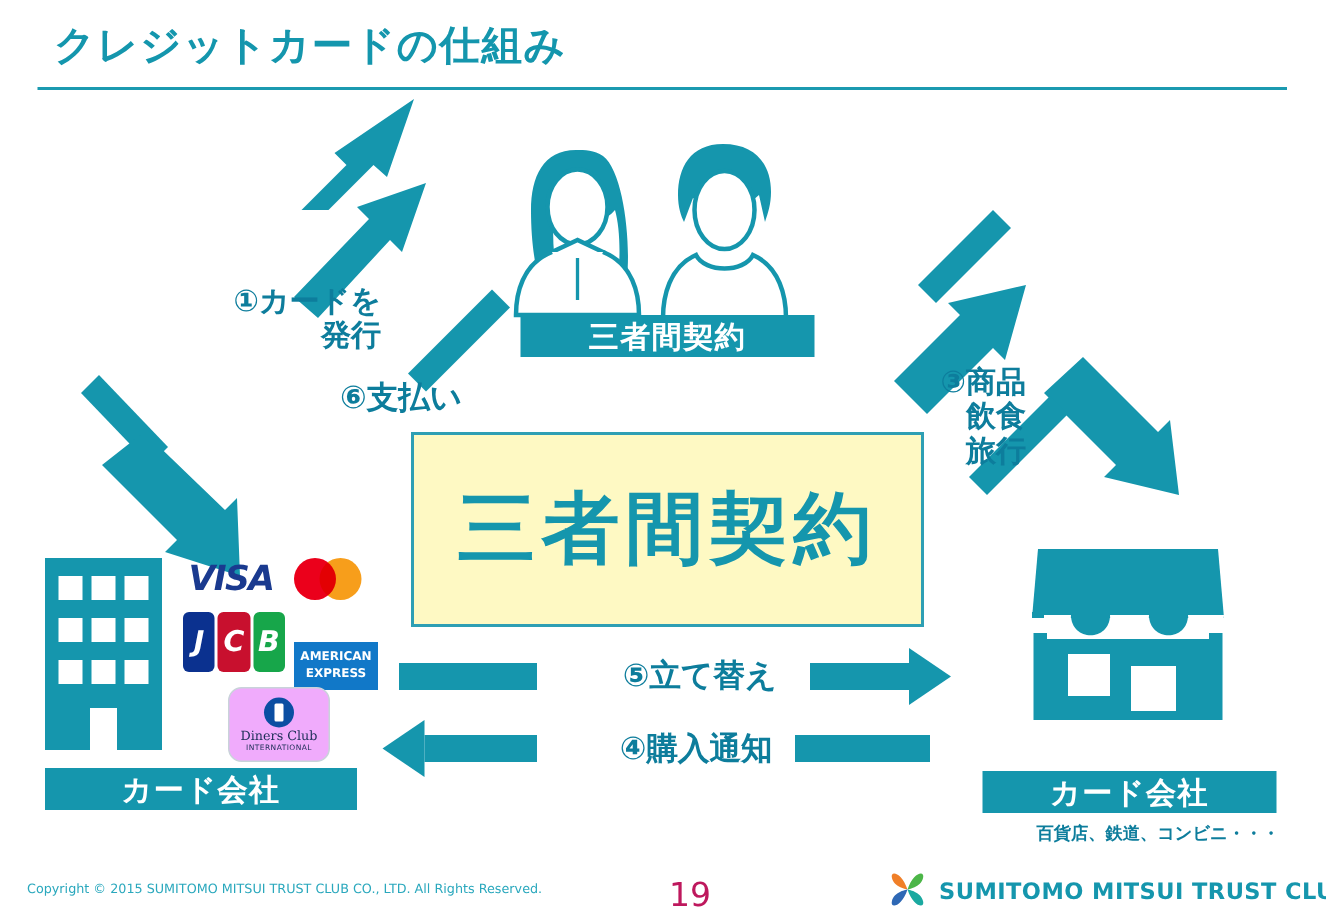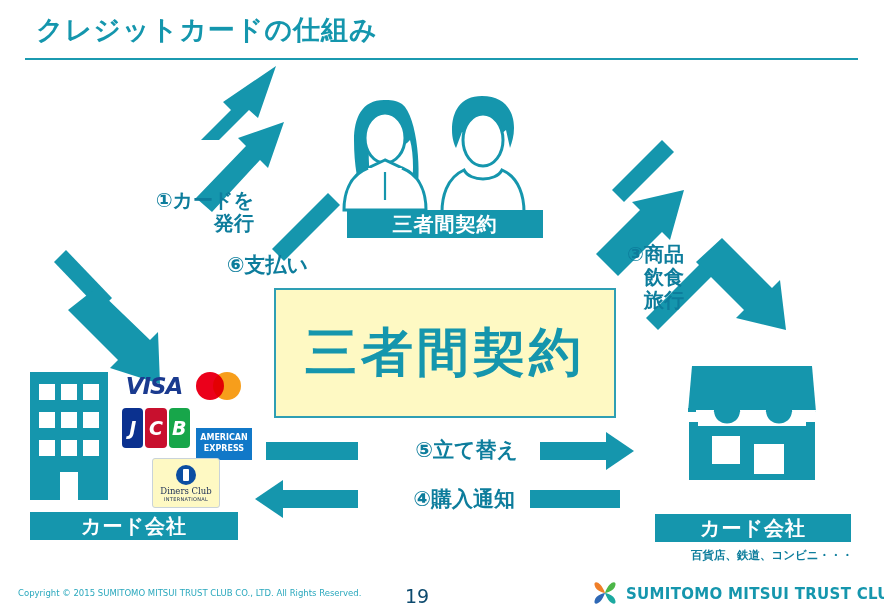--- a/index.html
+++ b/index.html
@@ -69,42 +69,42 @@
   .jcb b:nth-child(2){background:#c8102e;}
   .jcb b:nth-child(3){background:#17a64a;}
   .amex{
     left:196px;top:408px;width:56px;height:32px;background:#1178c8;
     color:#fff;font-size:8px;font-weight:bold;text-align:center;
     display:flex;flex-direction:column;align-items:center;justify-content:center;
     line-height:1.35;
     margin-top:20px;
   }
   .diners{
-    left:152px;top:458px;width:66px;height:48px;background:#fef9c3;
-    border:1px solid #c9d3da;border-radius:3px;
+    left:152px;top:458px;width:66px;height:48px;background:#f0abfc;
+    border:1px solid #c9d3da;border-radius:9px;
     display:flex;flex-direction:column;align-items:center;justify-content:center;
   }
   .diners .circ{
     width:20px;height:20px;border-radius:50%;background:#0b4ea2;position:relative;
   }
   .diners .circ::after{
     content:"";position:absolute;left:7px;top:4px;width:6px;height:12px;
     background:#fff;border-radius:1px;
   }
   .diners .t1{font-size:8.5px;color:#1a2d55;margin-top:1px;font-family:"DejaVu Serif",serif;}
   .diners .t2{font-size:5px;color:#1a2d55;letter-spacing:.3px;}
 
   
   .copyright{
     position:absolute;left:18px;top:588px;
     font-size:8.5px;color:#2aa8bd;white-space:nowrap;
   }
   .pagenum{
-    position:absolute;left:405px;top:585px;
-    font-size:19px;color:#0c4a6e;
+    position:absolute;left:446px;top:585px;
+    font-size:22px;color:#be185d;
   }
   .brandmark{position:absolute;left:592px;top:580px;width:26px;height:26px;}
   .brandtext{
     position:absolute;left:626px;top:585px;
     font-size:15px;font-weight:bold;color:#1596ad;letter-spacing:.3px;white-space:nowrap;
   }
   .merchant-sub{
     position:absolute;left:653px;top:548px;width:200px;text-align:right;
     font-size:11.5px;font-weight:bold;color:#0d7d9c;white-space:nowrap;
   }

